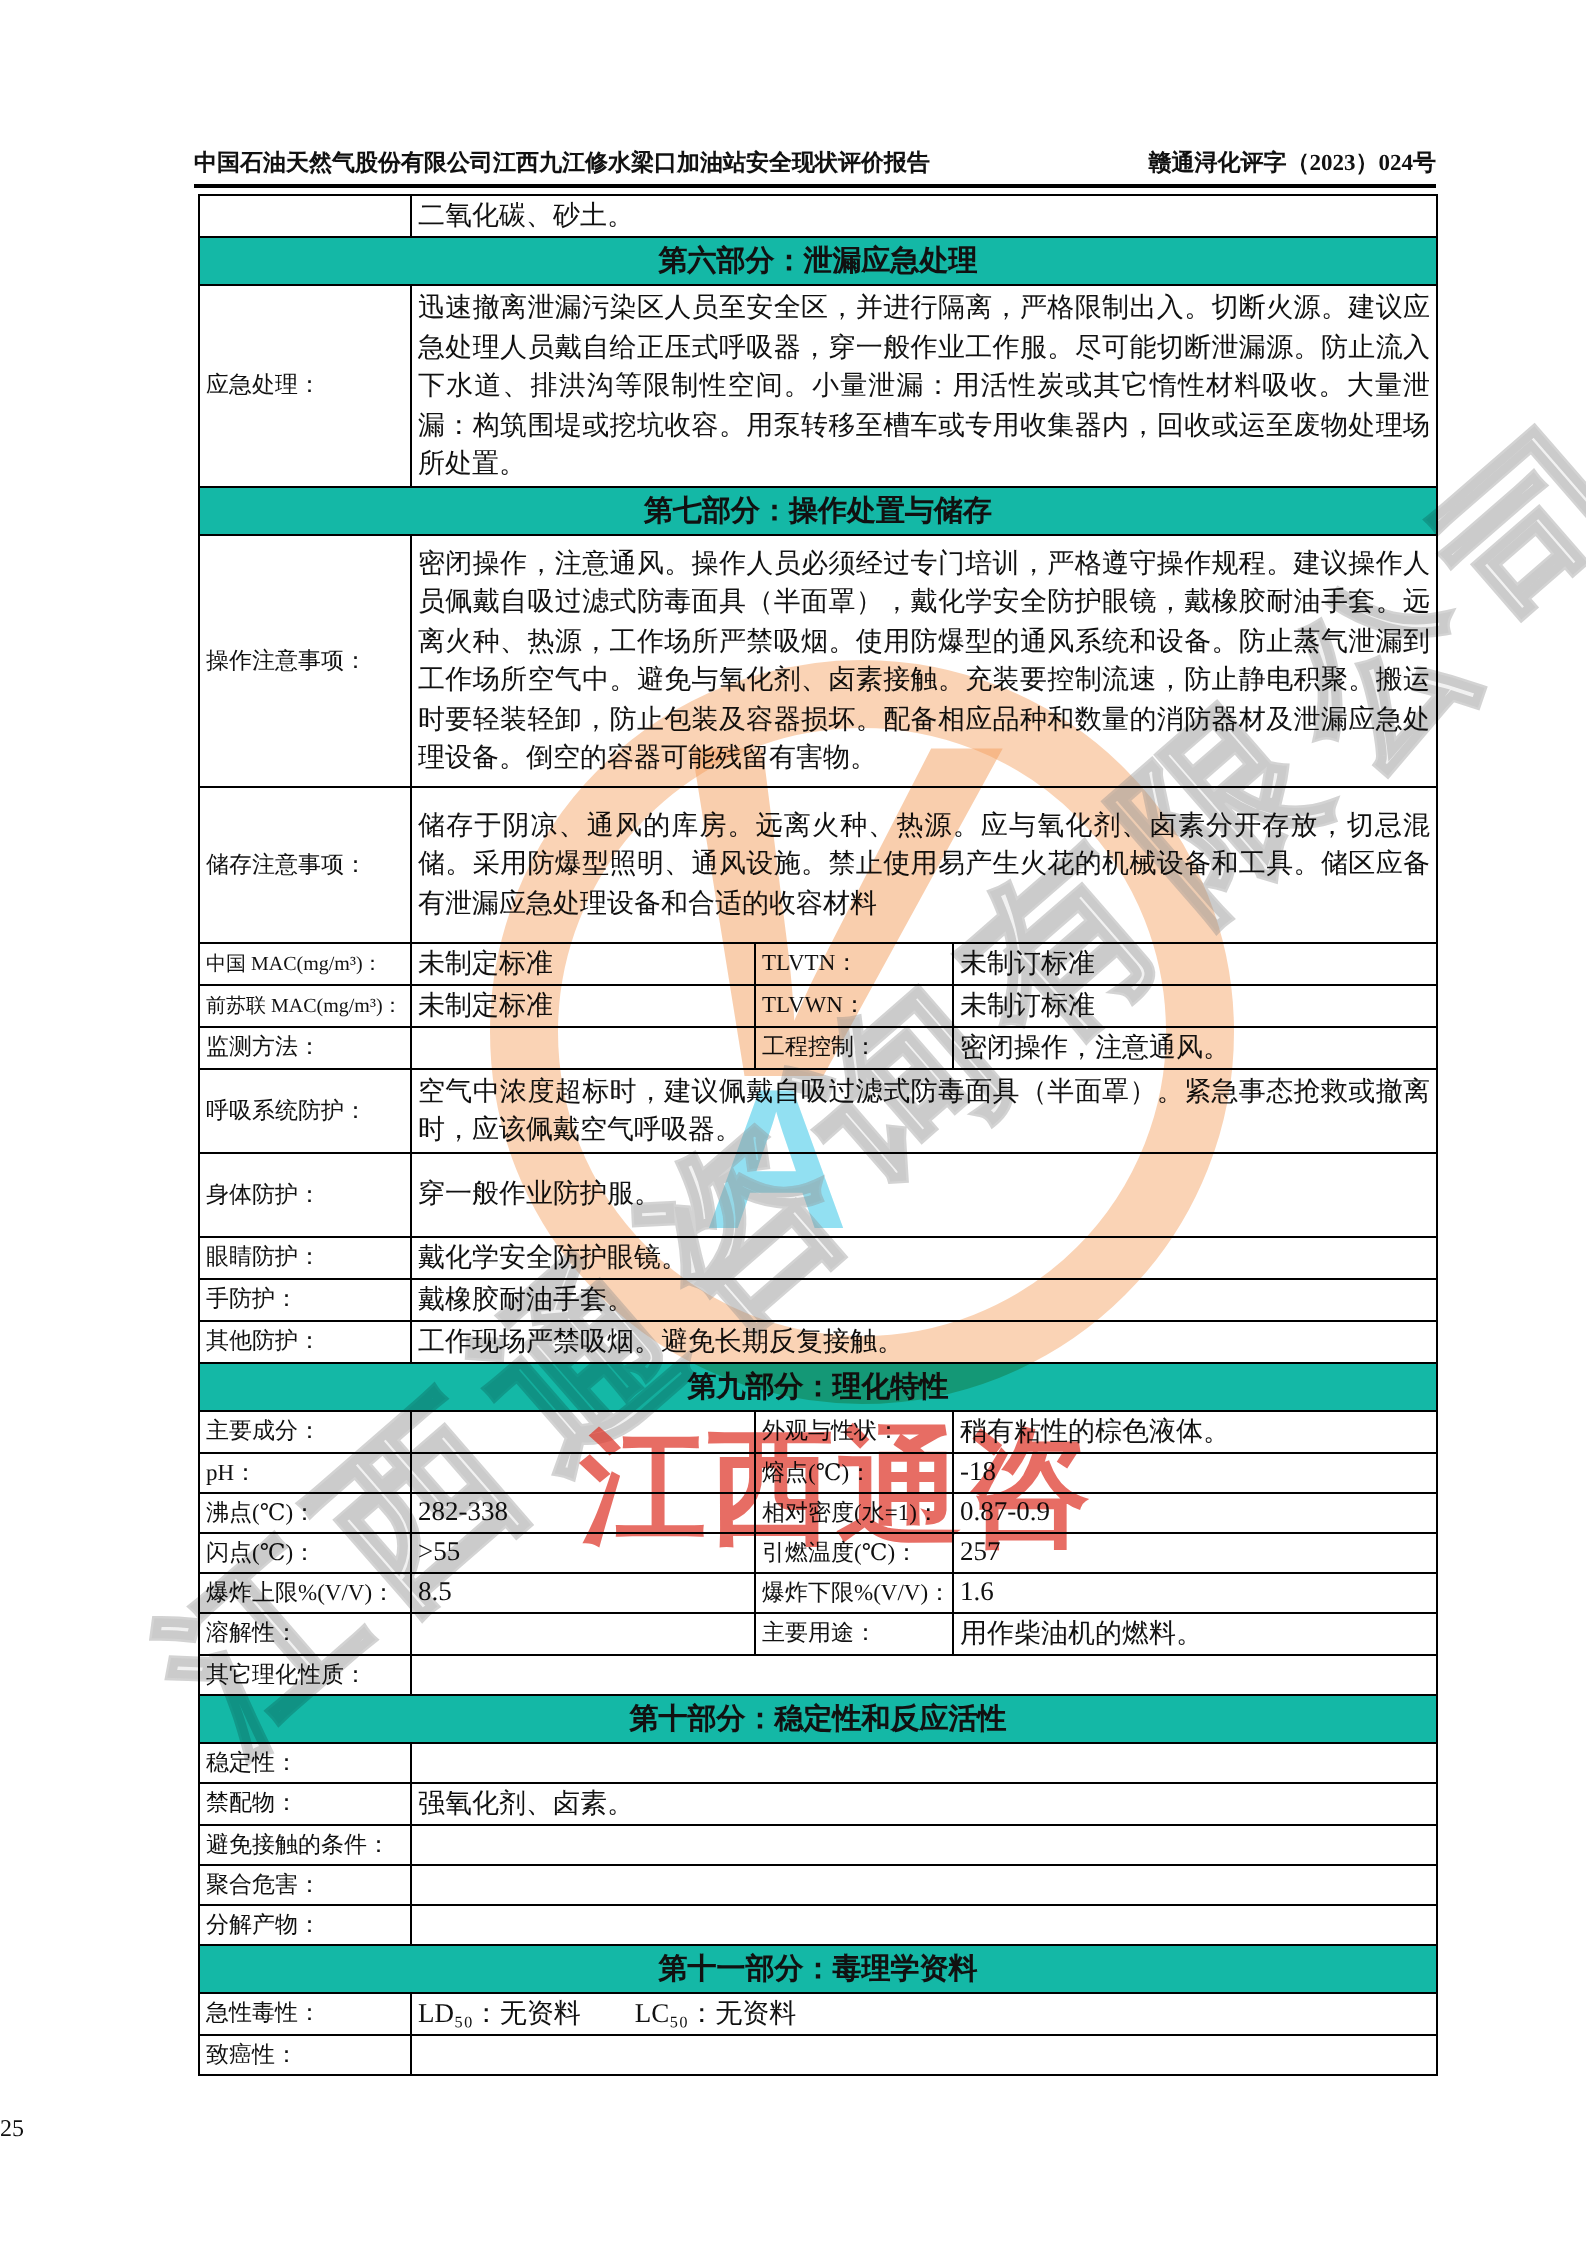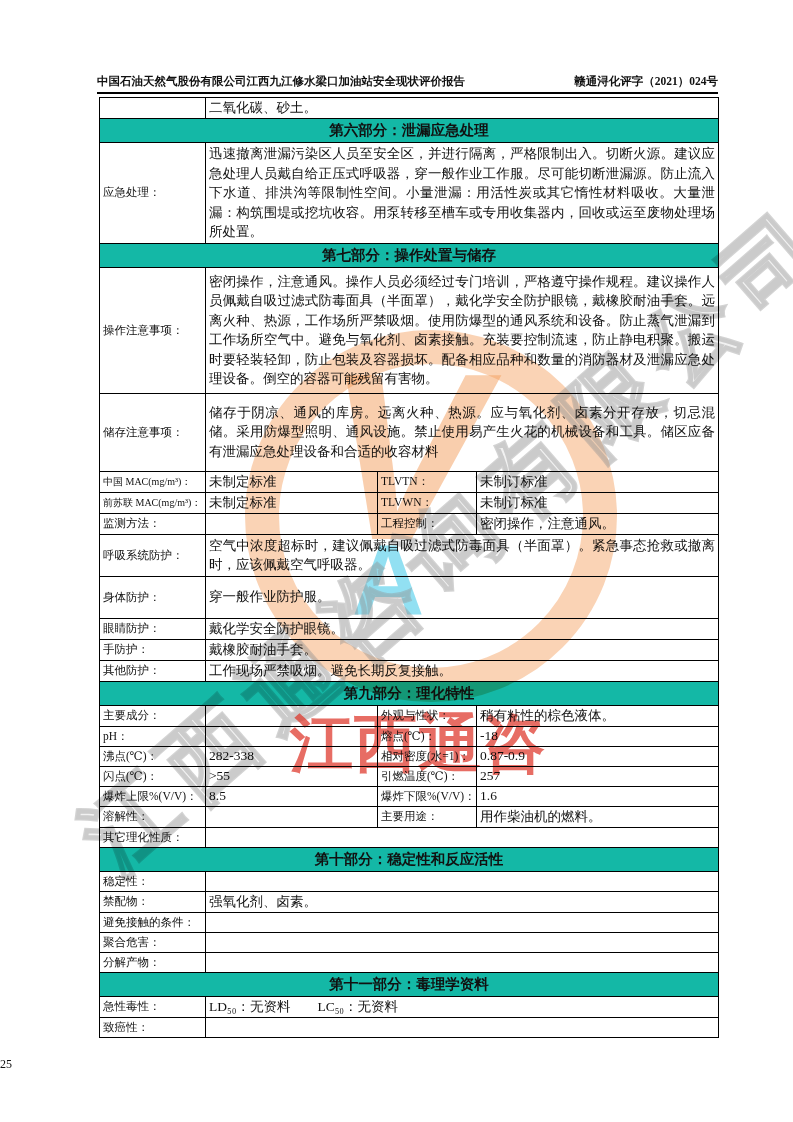--- a/index.html
+++ b/index.html
@@ -74,21 +74,21 @@
     white-space:nowrap;
   }
 </style>
 </head>
 <body>
 
 <div class="sheet">
 
   <div class="page-header">
     <span>中国石油天然气股份有限公司江西九江修水梁口加油站安全现状评价报告</span>
-    <span>赣通浔化评字（2021）024号</span>
+    <span>赣通浔化评字（2023）024号</span>
   </div>
 
   <table class="msds">
     <colgroup>
       <col style="width:106px">
         <col style="width:172px">
         <col style="width:99px">
         <col style="width:242px">
     </colgroup>
     <tbody>

